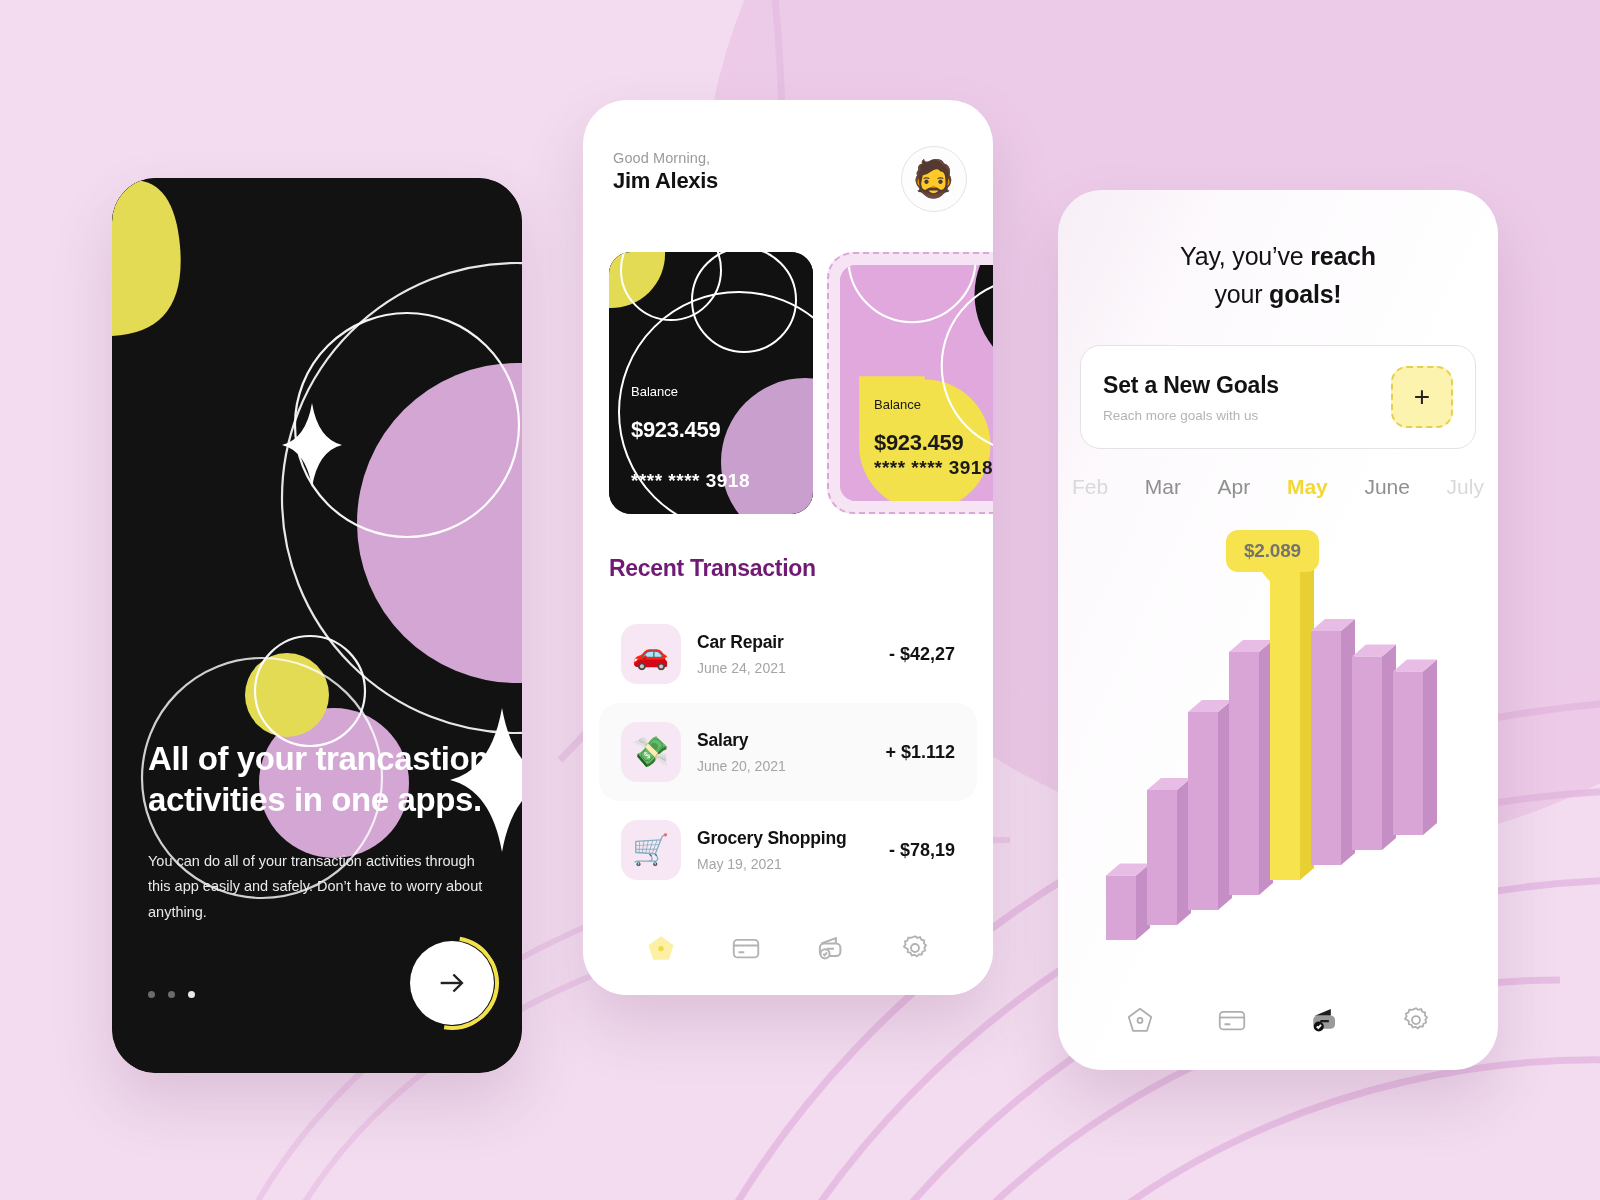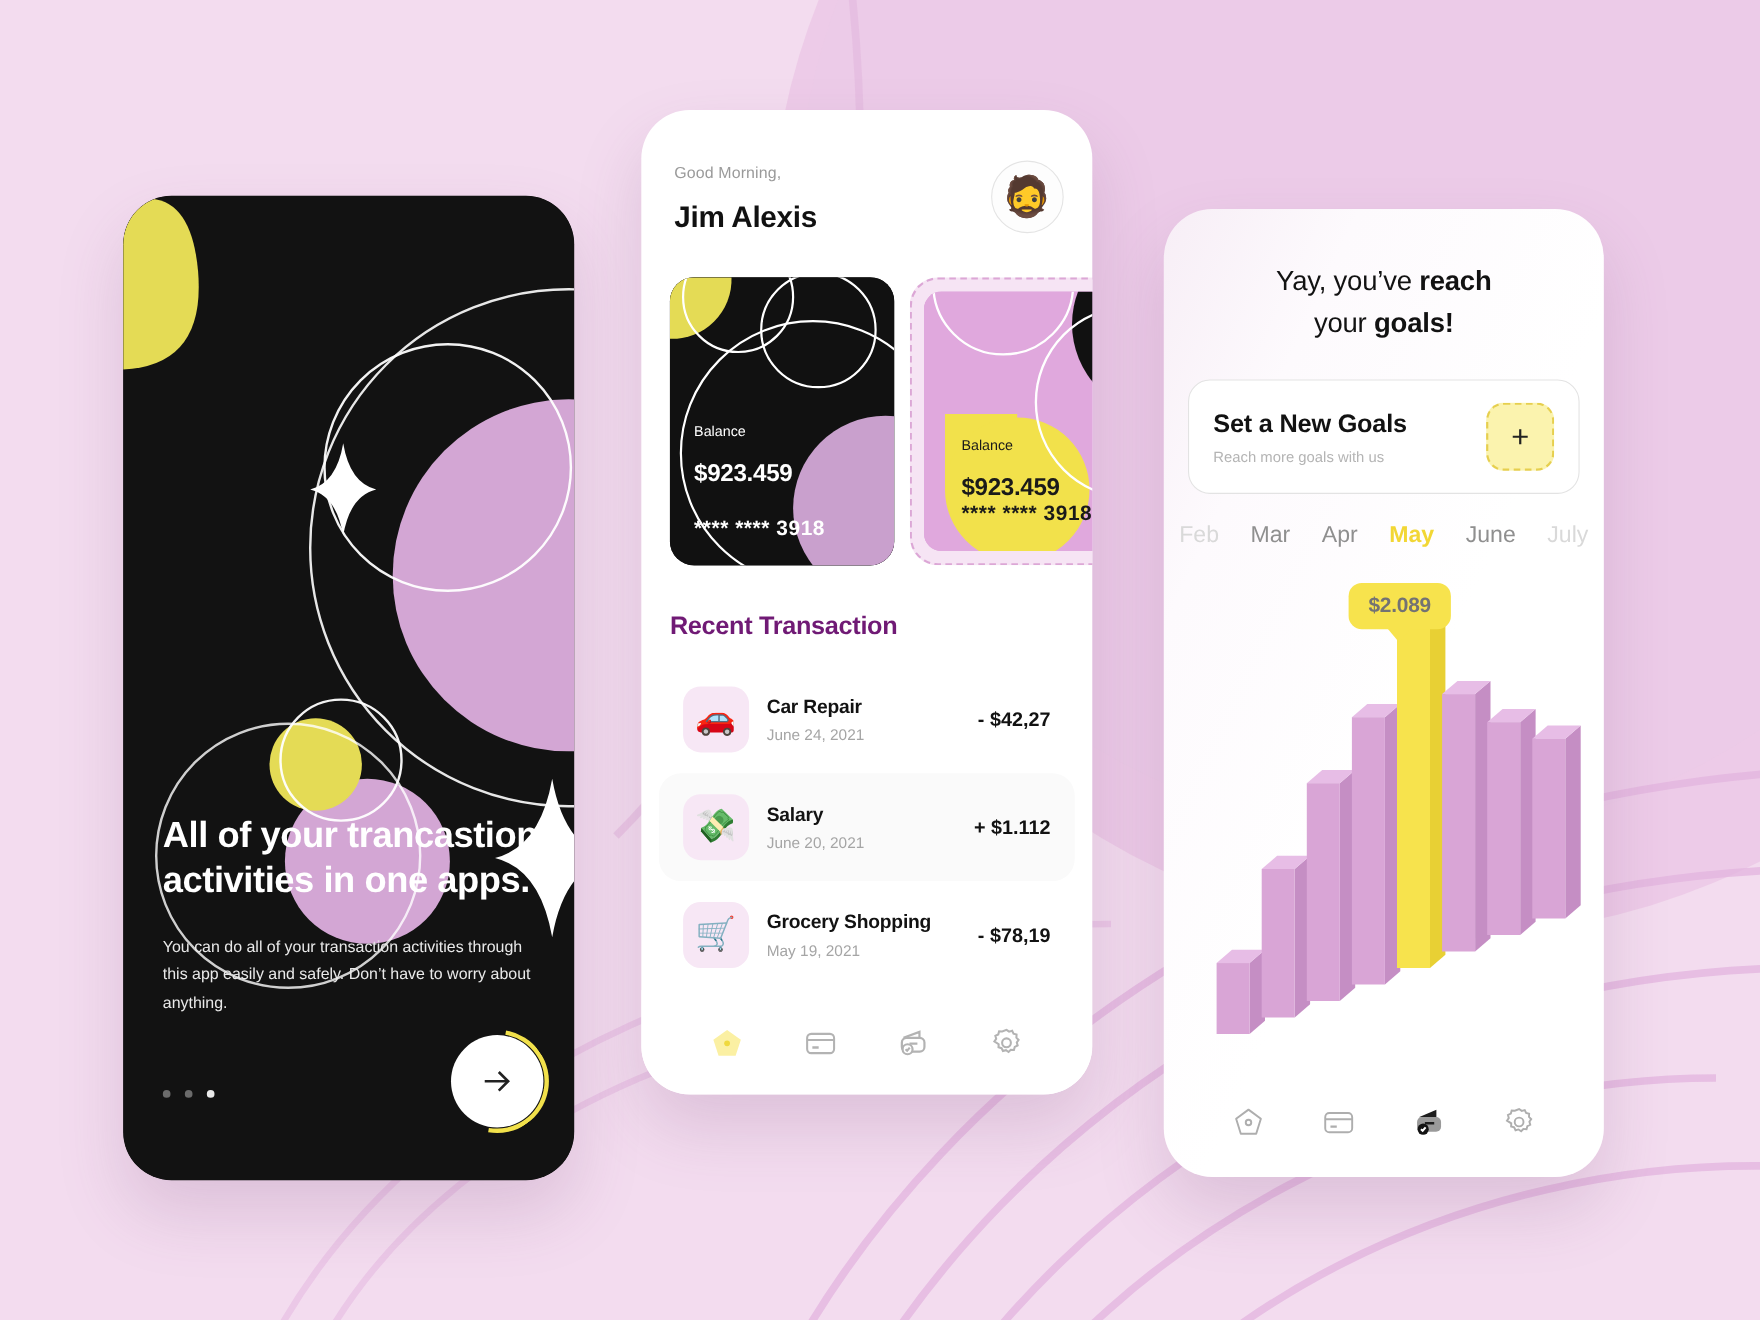--- a/index.html
+++ b/index.html
@@ -26,21 +26,21 @@
     left: 112px; top: 178px; width: 410px; height: 895px;
     background: #121212;
     box-shadow: 0 30px 60px rgba(120,70,120,.18);
   }
   #phone2 {
     left: 583px; top: 100px; width: 410px; height: 895px;
     background: #ffffff;
     box-shadow: 0 30px 60px rgba(120,70,120,.18);
   }
   #phone3 {
-    left: 1058px; top: 190px; width: 400px; height: 880px;
+    left: 1058px; top: 190px; width: 440px; height: 880px;
     background: linear-gradient(115deg,#f7eef6 0%,#fdfafd 22%,#ffffff 55%);
     box-shadow: 0 30px 60px rgba(120,70,120,.18);
   }
 
   
   #phone1 .deco { position: absolute; inset: 0; }
   #phone1 .copy {
     position: absolute; left: 36px; right: 32px; top: 560px;
     color: #fff;
   }
@@ -71,21 +71,21 @@
   .next-btn {
     position: absolute; inset: 0;
     border-radius: 50%; background: #fff;
     display: flex; align-items: center; justify-content: center;
     border: none; cursor: pointer;
   }
 
   
   .p2-head { position: absolute; left: 30px; top: 50px; right: 26px; }
   .greet { font-size: 14.5px; color: #9a9a9a; letter-spacing: .1px; }
-  .username { font-size: 27px; font-weight: bold; color: #111; margin-top: 16px; letter-spacing: -.3px; }
+  .username { font-size: 22px; font-weight: bold; color: #111; margin-top: 2px; letter-spacing: -.3px; }
   .avatar {
     position: absolute; right: 0; top: -4px;
     width: 66px; height: 66px; border-radius: 50%;
     background: #fdfdfd; border: 1.5px solid #e4e4e4;
     display: flex; align-items: center; justify-content: center;
     font-size: 36px; line-height: 1; overflow: hidden;
   }
   .cards-row {
     position: absolute; left: 26px; top: 152px; right: 0;
     display: flex; gap: 14px;

